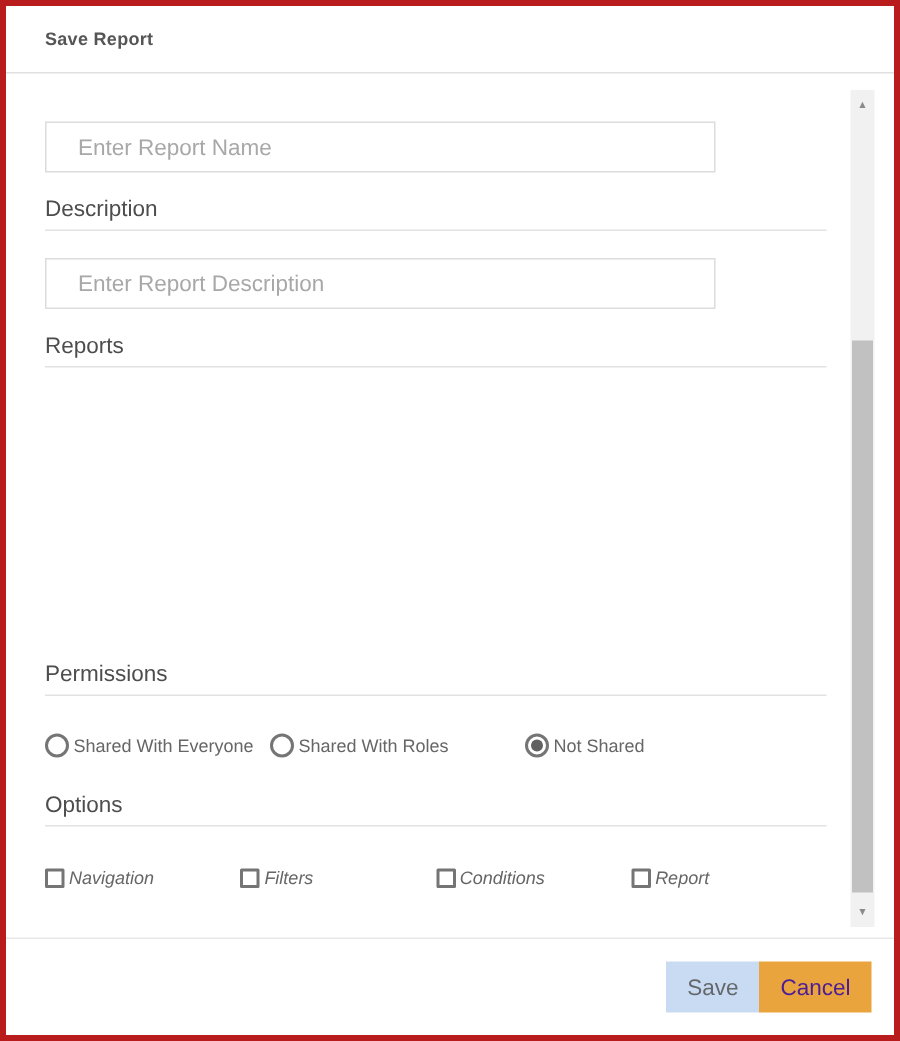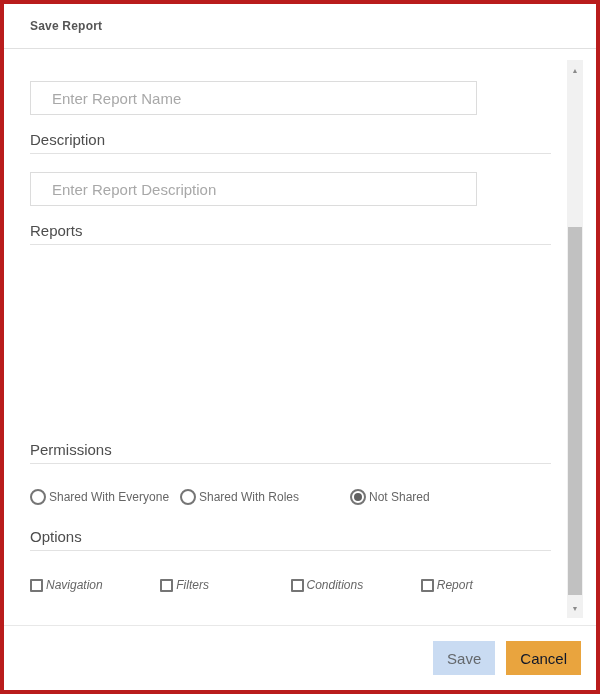--- a/index.html
+++ b/index.html
@@ -150,33 +150,32 @@
 
   
   .modal-footer {
     flex: none;
     height: 65px;
     border-top: 1px solid #e8e8e8;
     display: flex;
     align-items: center;
     justify-content: flex-end;
     padding-right: 15px;
-    gap: 11px;
     background: #ffffff;
   }
   .btn {
     height: 34px;
     border: none;
     font-family: "Liberation Sans", sans-serif;
     font-size: 15px;
     cursor: pointer;
     padding: 0 14px;
   }
   .btn-save { background: #c9dbf2; color: #64686c; min-width: 56px; }
-  .btn-cancel { background: #e9a43e; color: #0f172a; min-width: 69px; }
+  .btn-cancel { background: #e9a43e; color: #4c1d95; min-width: 69px; }
 </style>
 </head>
 <body>
 
 <div class="modal">
 
   <div class="modal-header">
     <span class="modal-title">Save Report</span>
   </div>
 

